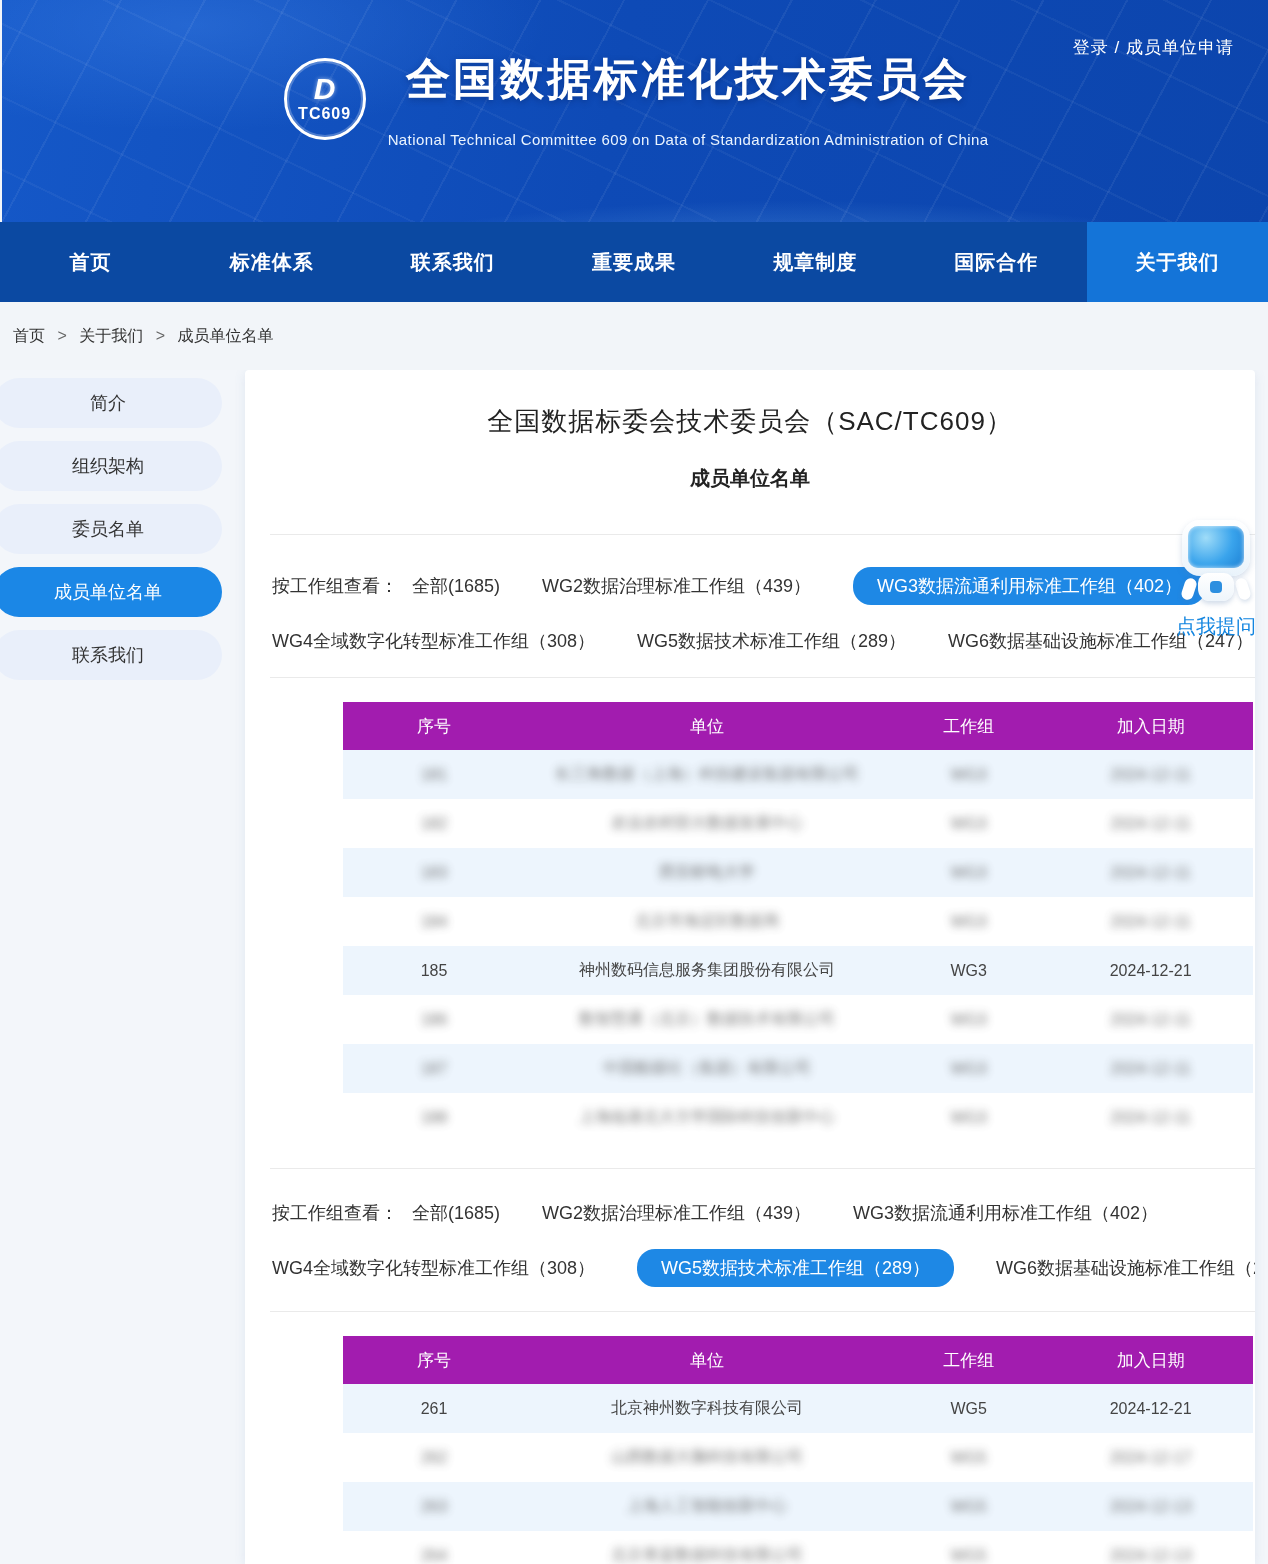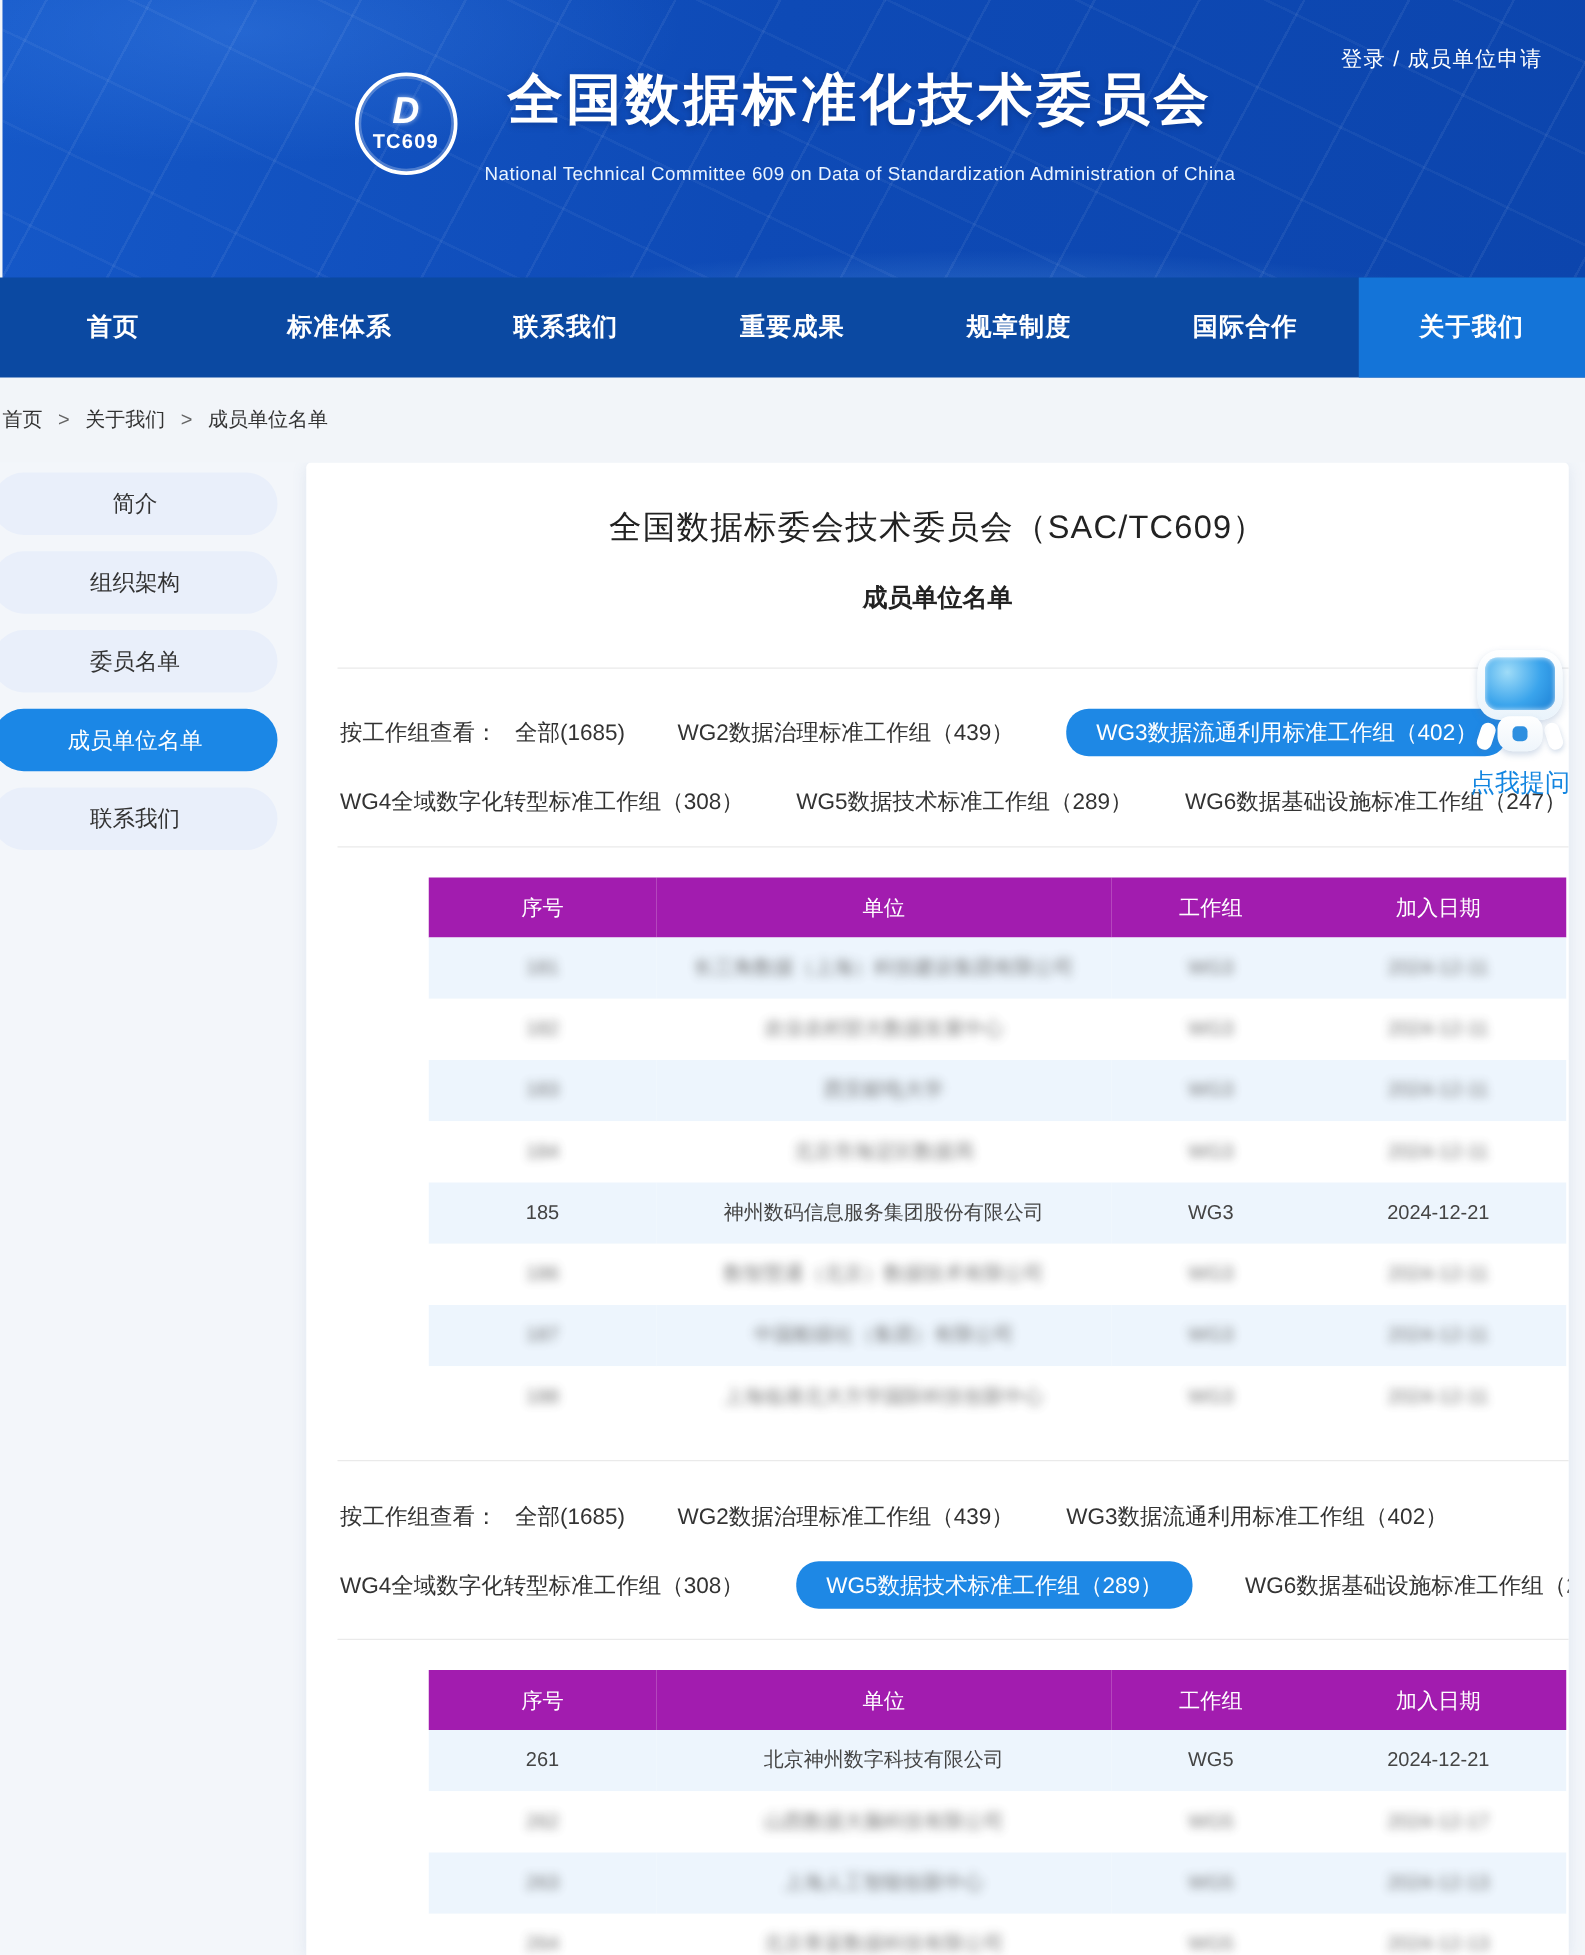--- a/index.html
+++ b/index.html
@@ -46,21 +46,21 @@
   }
   .nav-item {
     flex:1 1 0; text-align:center; line-height:80px; color:#fff;
     font-size:20px; font-weight:bold; cursor:pointer; letter-spacing:1px;
   }
   .nav-item.active { background:#1474d8; }
 
   
   .breadcrumb-bar {
     position:absolute; top:302px; left:0; width:1268px; height:68px;
-    background:#f2f5f9; z-index:3;
+    background:#f2f5f9; z-index:3;padding-left:11px;
   }
   .breadcrumb { padding:24px 0 0 2px; font-size:16px; color:#333; }
   .crumb { cursor:pointer; }
   .crumb-sep { color:#666; margin:0 8px; }
 
   
   .sidebar { position:absolute; top:378px; left:-6px; width:228px; z-index:3; }
   .side-item {
     height:50px; line-height:50px; margin-bottom:13px; border-radius:26px;
     background:#e9effa; color:#333; font-size:18px; text-align:center; cursor:pointer;

